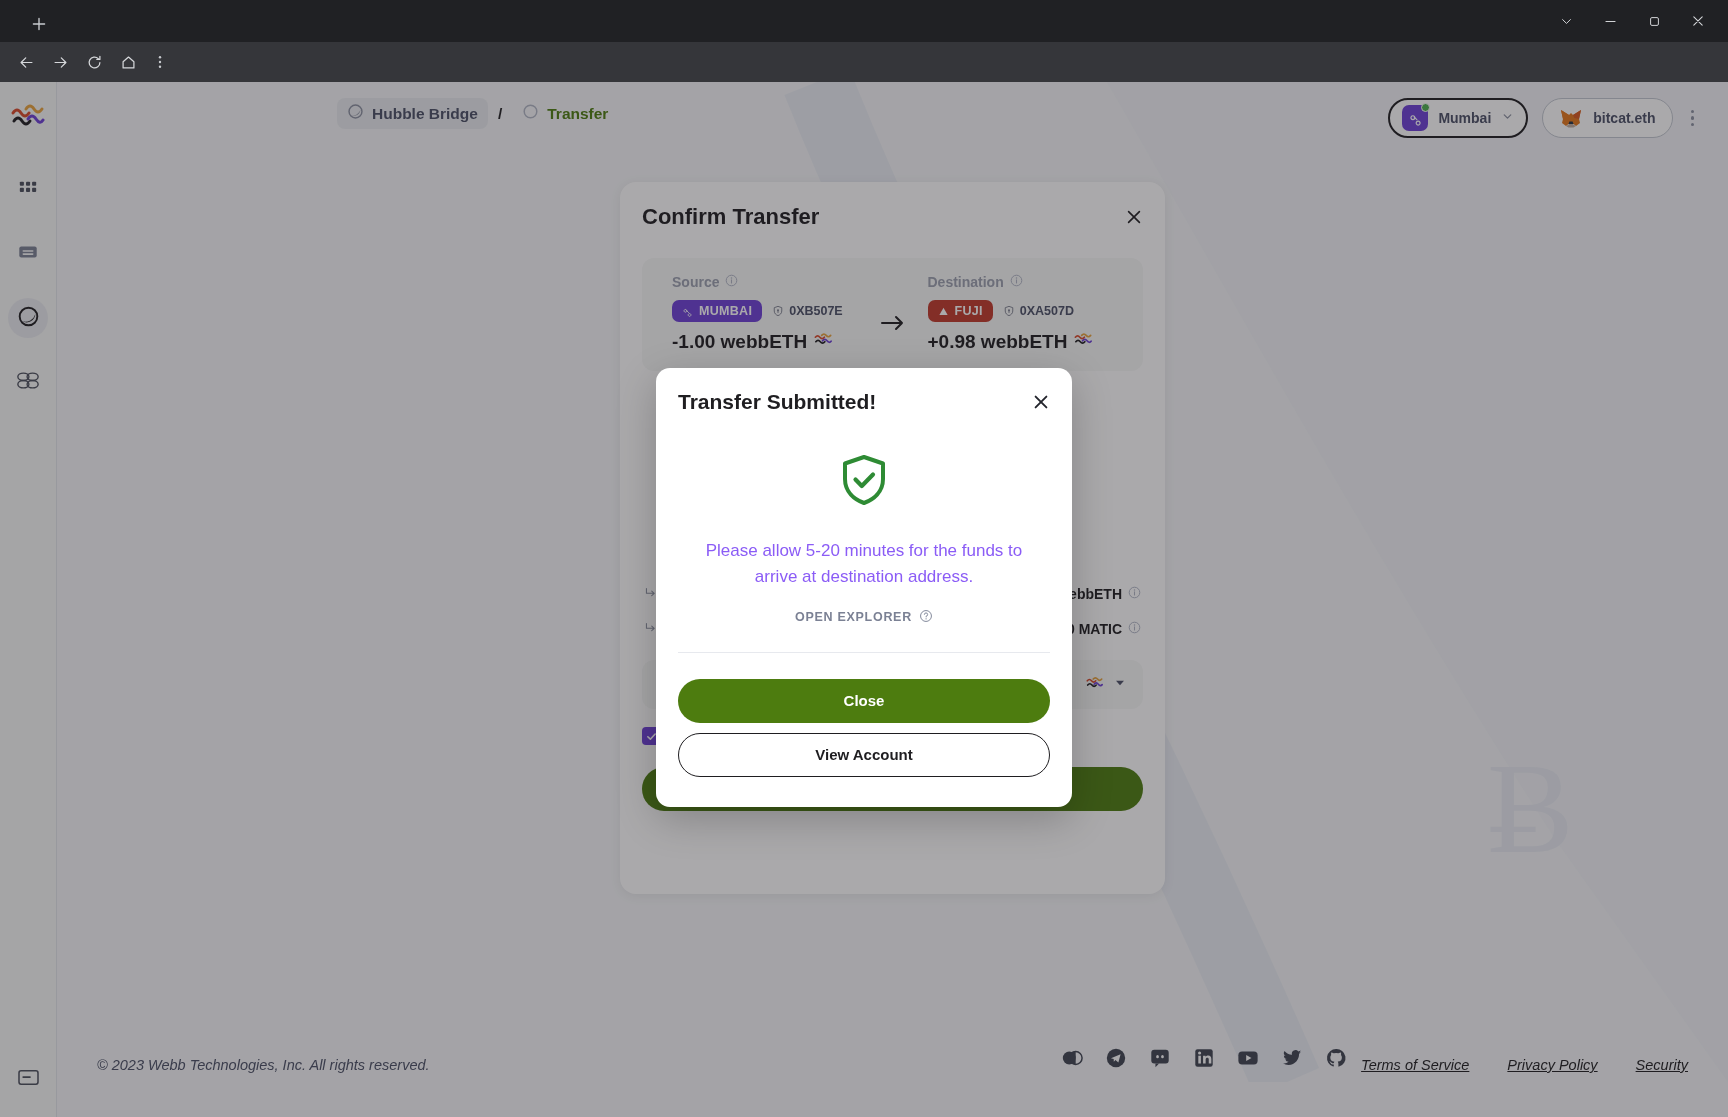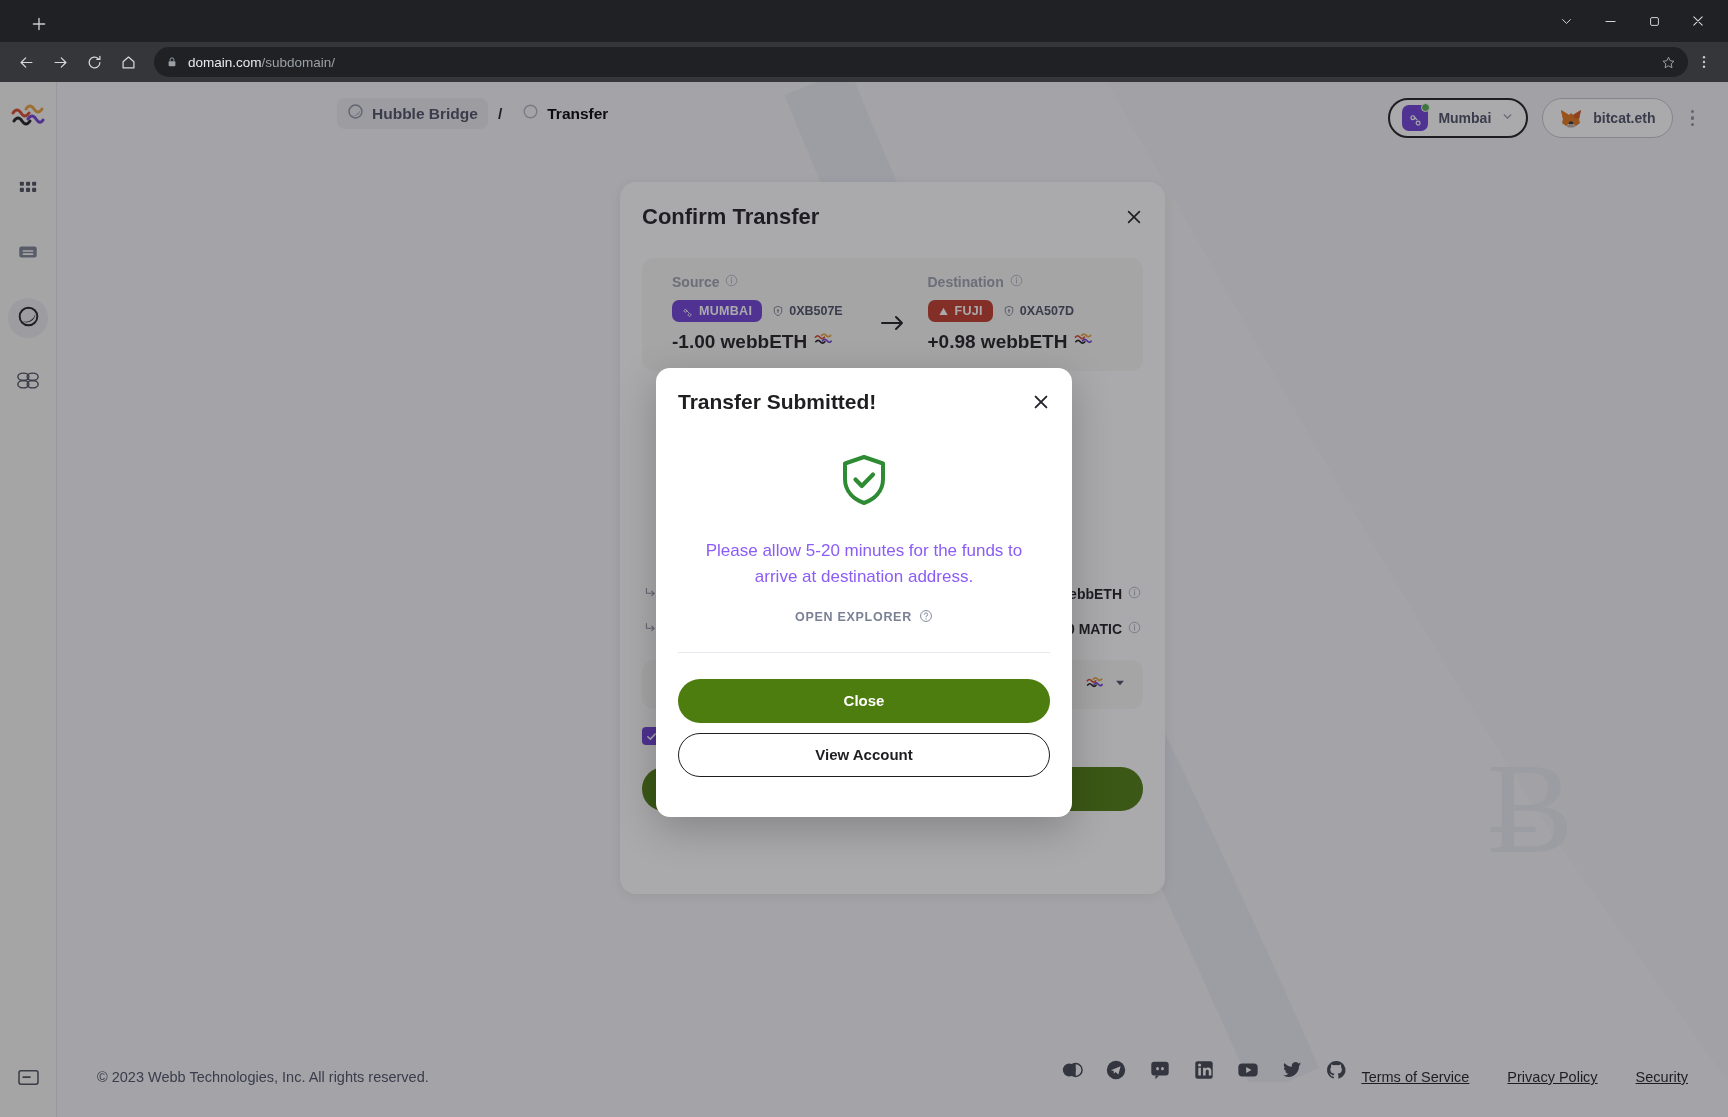--- a/index.html
+++ b/index.html
@@ -69,21 +69,21 @@
   .side-bottom { margin-top:auto; margin-bottom:26px; color:#4b4f5c; }
 
   .content { flex:1; position:relative; display:flex; flex-direction:column;
              background: #f5f6f8; overflow:hidden; }
   .bgart { position:absolute; inset:0; pointer-events:none; }
 
   .topbar { height:78px; display:flex; align-items:flex-start; padding: 16px 30px; position:relative; z-index:3; }
   .breadcrumb { display:flex; align-items:center; gap:10px; margin-left:250px; font-size:15.5px; font-weight:700; }
   .bc-chip { display:flex; align-items:center; gap:8px; padding:5px 10px; border-radius:8px; }
   .bc-chip.active { background:#e9ebef; color:#4b5066; }
-  .bc-chip.muted { color:#000000; }
+  .bc-chip.muted { color:#4d7c0f; }
   .bc-sep { color:#1f1e21; font-weight:700; }
 
   .topright { margin-left:auto; display:flex; align-items:center; gap:14px; }
   .chain-btn {
     height:40px; display:flex; align-items:center; gap:10px; padding: 0 12px;
     background:#fff; border:2px solid #1f1e21; border-radius:20px; font-size:14px; color:#4b5066; font-weight:600;
   }
   .chain-icon-wrap { position:relative; width:26px; height:26px; }
   .chain-icon { width:26px; height:26px; border-radius:7px; background:#6c3fd6; display:flex; align-items:center; justify-content:center; }
   .dot-live { position:absolute; right:-2px; top:-2px; width:9px; height:9px; border-radius:50%;
@@ -131,33 +131,33 @@
 
   .agree { margin-top:18px; display:flex; align-items:center; gap:10px; font-size:14px; color:#4b5066; }
   .cbox { width:18px; height:18px; border-radius:4px; background:#6c3fd6; display:flex; align-items:center; justify-content:center; }
 
   .btn { height:44px; border-radius:22px; display:flex; align-items:center; justify-content:center;
          font-size:15px; font-weight:700; width:100%; }
   .btn-dark { background:#4d7c0f; color:#fff; margin-top:22px; }
   .btn-outline { background:#fff; color:#1f1e21; border:1.5px solid #1f1e21; margin-top:10px; }
 
   
-  .footer { position:absolute; left:0; right:0; bottom:0; height:130px; padding: 0 40px;
-            display:flex; align-items:flex-end; justify-content:space-between; padding-bottom:32px; z-index:3; }
+  .footer { position:absolute; left:0; right:0; bottom:12px; height:130px; padding: 0 40px;
+            display:flex; align-items:flex-end; justify-content:space-between; padding-bottom:32px; z-index:3;font-style:italic; }
   .copyright { font-size:14.5px; color:#4b5066; }
   .foot-right { display:flex; flex-direction:row; align-items:flex-end; gap:14px; }
   .socials { display:flex; align-items:center; gap:22px; color:#3f4452; }
   .foot-links { display:flex; align-items:center; gap:38px; font-size:14.5px; color:#1f1e21; }
   .foot-links span { text-decoration:underline; }
 
   
   .modal {
     position:absolute; z-index:60; left:50%; transform:translateX(-50%);
     top: 286px; width:416px; background:#fff; border-radius:14px;
-    box-shadow:0 12px 40px rgba(0,0,0,.22); padding: 22px 22px 12px;
+    box-shadow:0 12px 40px rgba(0,0,0,.22); padding: 22px 22px 2px;
     display:flex; flex-direction:column;
   }
   .modal-head { display:flex; align-items:flex-start; margin-bottom:6px; }
   .modal-title { font-size:21px; font-weight:700; color:#1f1e21; }
   .modal-x { margin-left:auto; color:#1f1e21; display:flex; padding-top:3px; }
   .modal-body { padding: 34px 6px 26px; display:flex; flex-direction:column; align-items:center; }
   .shield { margin-bottom:28px; }
   .modal-msg { font-size:17px; line-height:1.55; color:#8b5cf6; text-align:center; max-width:330px; }
   .explorer {
     margin-top:18px; display:flex; align-items:center; gap:7px;
@@ -216,34 +216,20 @@
     <div class="navbtn">
       <svg viewBox="0 0 22 22" width="17" height="17">
           <path d="M18 11a7 7 0 1 1-2.1-5" stroke="#d6d8db" stroke-width="1.6" fill="none" stroke-linecap="round"></path>
           <path d="M18 3 V7 H14" stroke="#d6d8db" stroke-width="1.6" fill="none" stroke-linecap="round" stroke-linejoin="round"></path>
         </svg>
     </div>
     <div class="navbtn">
       <svg viewBox="0 0 22 22" width="17" height="17">
           <path d="M4 10 L11 4 L18 10 V18 H4 Z" stroke="#d6d8db" stroke-width="1.6" fill="none" stroke-linejoin="round"></path>
         </svg>
-    </div>
-    <div class="omnibox">
-      <span class="lock">
-        <svg viewBox="0 0 16 16" width="12" height="12">
-            <rect x="3.5" y="7" width="9" height="6.5" rx="1.3" fill="#9aa0a6"></rect>
-            <path d="M5.5 7 V5 a2.5 2.5 0 0 1 5 0 V7" stroke="#9aa0a6" stroke-width="1.3" fill="none"></path>
-          </svg>
-      </span>
-      <span><span class="url-domain">domain.com</span><span class="url-path">/subdomain/</span></span>
-      <span class="omnibox-star">
-        <svg viewBox="0 0 20 20" width="15" height="15">
-            <path d="M10 3 L12.2 7.7 L17.3 8.3 L13.6 11.8 L14.6 16.9 L10 14.4 L5.4 16.9 L6.4 11.8 L2.7 8.3 L7.8 7.7 Z" stroke="#9aa0a6" stroke-width="1.3" fill="none" stroke-linejoin="round"></path>
-          </svg>
-      </span>
     </div>
     <div class="kebab">
       <svg viewBox="0 0 20 20" width="16" height="16">
           <circle cx="10" cy="4" r="1.5" fill="#c8cbcf"></circle>
           <circle cx="10" cy="10" r="1.5" fill="#c8cbcf"></circle>
           <circle cx="10" cy="16" r="1.5" fill="#c8cbcf"></circle>
         </svg>
     </div>
   </div>
 

